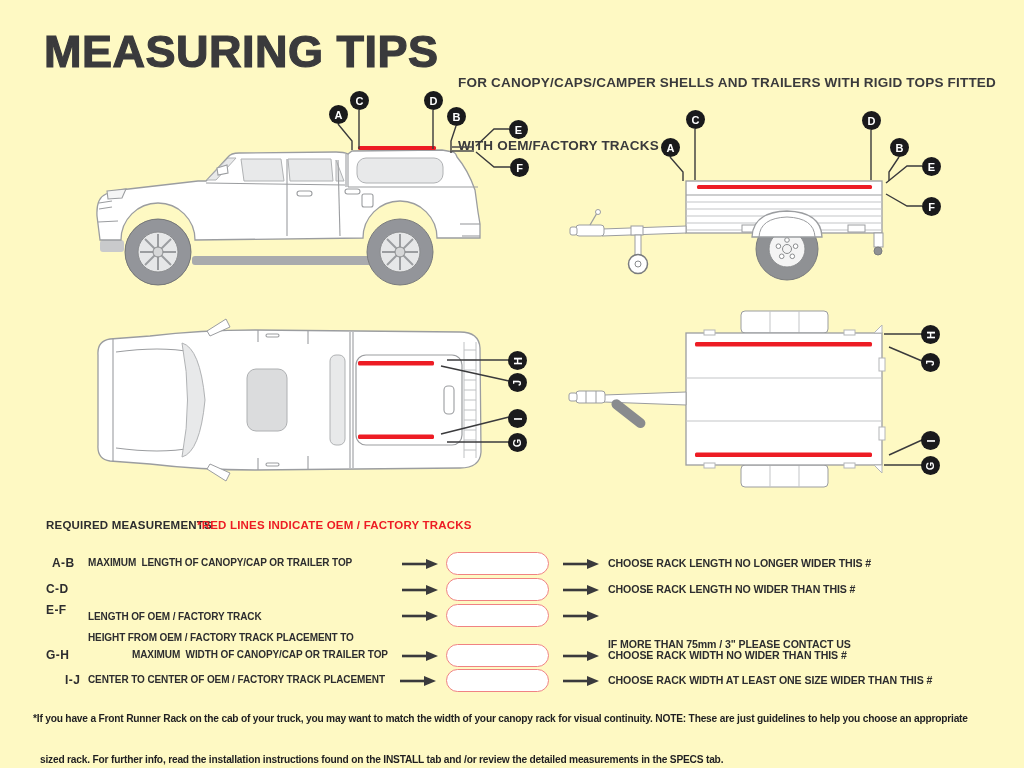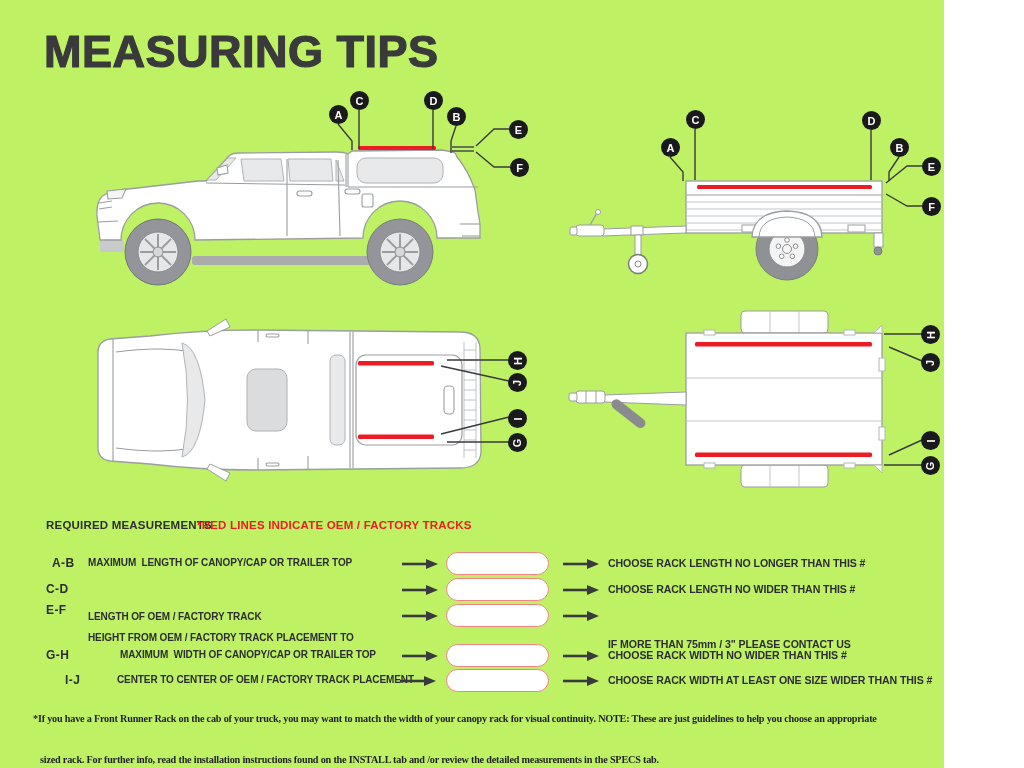--- a/index.html
+++ b/index.html
@@ -1,44 +1,46 @@
 <!DOCTYPE html>
 <html><head>
 <meta charset="utf-8">
 <style>
   html,body{margin:0;padding:0;background:#fff;}
-  #canvas{position:relative;width:944px;height:768px;background:#bef264;overflow:hidden;
+  #canvas{position:relative;width:1024px;height:768px;background:#fef9c3;overflow:hidden;
           font-family:"Liberation Sans",sans-serif;color:#2d2d2f;}
   .abs{position:absolute;}
   .title{font-weight:bold;font-size:45px;letter-spacing:.5px;color:#3a3a3c;
          -webkit-text-stroke:1.2px #3a3a3c;white-space:nowrap;}
   .subtitle{font-weight:bold;font-size:13.5px;line-height:21px;color:#3a3a3c;
             letter-spacing:.2px;white-space:pre;}
   .badge{position:absolute;width:19px;height:19px;border-radius:50%;background:#1a1a1c;
          color:#fff;display:flex;align-items:center;justify-content:center;
          font-size:11px;font-weight:bold;z-index:5;}
   .badge .rot{display:inline-block;transform:rotate(-90deg);}
   .mhead{font-size:11.5px;font-weight:bold;letter-spacing:.2px;white-space:pre;}
   .mnote{font-size:11.5px;font-weight:bold;letter-spacing:.2px;white-space:pre;color:#ED1C24;}
   .rowlabel{font-size:12px;font-weight:bold;letter-spacing:.4px;white-space:pre;}
   .rowdesc{font-size:10px;font-weight:bold;letter-spacing:-.1px;line-height:14px;white-space:pre;}
   .result{font-size:10.6px;font-weight:bold;letter-spacing:-.1px;line-height:17px;white-space:pre;}
   .pill{position:absolute;width:103px;height:23px;border:1.5px solid #F08383;border-radius:12px;
         background:#fff;box-sizing:border-box;}
   .footer-line{font-size:10.2px;font-weight:bold;letter-spacing:-.2px;line-height:13.5px;
-               color:#1f1f21;white-space:pre;font-family:Liberation Serif, serif;}
+               color:#1f1f21;white-space:pre;}
   svg{display:block;}
 </style>
 </head>
 <body>
 
 <div id="canvas">
 
   <div class="abs title" style="left:44px;top:26px;">MEASURING TIPS</div>
   <div class="abs subtitle" style="left:458px;top:30px;">
+    <div>FOR CANOPY/CAPS/CAMPER SHELLS AND TRAILERS WITH RIGID TOPS FITTED</div>
+    <div>WITH OEM/FACTORY TRACKS</div>
   </div>
 
   <svg class="abs" style="left:60px;top:88px;" width="480" height="210" viewBox="60 88 480 210">
 
     <rect x="192" y="256" width="180" height="9" rx="3" fill="#a9abad"></rect>
     <rect x="100" y="240" width="24" height="12" rx="3" fill="#c9cacc"></rect>
 
     <g>
       <circle cx="158" cy="252" r="33" fill="#93959"></circle>
       <circle cx="158" cy="252" r="33" fill="#93959a" stroke="#7a7c7e"></circle>
@@ -339,21 +341,21 @@
     <div class="abs rowdesc" style="left:88px;top:556px;">MAXIMUM  LENGTH OF CANOPY/CAP OR TRAILER TOP</div>
     <svg class="abs" style="left:402px;top:558px;" width="36" height="12">
         <line x1="0" y1="6" x2="25" y2="6" stroke="#3a3a3c" stroke-width="2.6"></line>
         <polygon points="24,1 36,6 24,11" fill="#3a3a3c"></polygon>
       </svg>
     <div class="pill" style="left:446px;top:552px;"></div>
     <svg class="abs" style="left:563px;top:558px;" width="36" height="12">
         <line x1="0" y1="6" x2="25" y2="6" stroke="#3a3a3c" stroke-width="2.6"></line>
         <polygon points="24,1 36,6 24,11" fill="#3a3a3c"></polygon>
       </svg>
-    <div class="abs result" style="left:608px;top:555px;">CHOOSE RACK LENGTH NO LONGER THAN THIS #</div>
+    <div class="abs result" style="left:608px;top:555px;">CHOOSE RACK LENGTH NO LONGER WIDER THIS #</div>
   </div>
 
   <div>
     <div class="abs rowlabel" style="left:46px;top:582px;">C-D</div>
     <div class="abs rowdesc" style="left:88px;top:582px;margin-top:28px;">LENGTH OF OEM / FACTORY TRACK</div>
     <svg class="abs" style="left:402px;top:584px;" width="36" height="12">
         <line x1="0" y1="6" x2="25" y2="6" stroke="#3a3a3c" stroke-width="2.6"></line>
         <polygon points="24,1 36,6 24,11" fill="#3a3a3c"></polygon>
       </svg>
     <div class="pill" style="left:446px;top:578px;"></div>
@@ -378,36 +380,36 @@
         <line x1="0" y1="6" x2="25" y2="6" stroke="#3a3a3c" stroke-width="2.6"></line>
         <polygon points="24,1 36,6 24,11" fill="#3a3a3c"></polygon>
       </svg>
     <div class="abs result" style="left:608px;top:602px;">
       <div>IF MORE THAN 75mm / 3" PLEASE CONTACT US</div>
     </div>
   </div>
 
   <div>
     <div class="abs rowlabel" style="left:46px;top:648px;">G-H</div>
-    <div class="abs rowdesc" style="left:80px;top:648px;padding-left:40px;">MAXIMUM  WIDTH OF CANOPY/CAP OR TRAILER TOP</div>
+    <div class="abs rowdesc" style="left:92px;top:648px;padding-left:40px;">MAXIMUM  WIDTH OF CANOPY/CAP OR TRAILER TOP</div>
     <svg class="abs" style="left:402px;top:650px;" width="36" height="12">
         <line x1="0" y1="6" x2="25" y2="6" stroke="#3a3a3c" stroke-width="2.6"></line>
         <polygon points="24,1 36,6 24,11" fill="#3a3a3c"></polygon>
       </svg>
     <div class="pill" style="left:446px;top:644px;"></div>
     <svg class="abs" style="left:563px;top:650px;" width="36" height="12">
         <line x1="0" y1="6" x2="25" y2="6" stroke="#3a3a3c" stroke-width="2.6"></line>
         <polygon points="24,1 36,6 24,11" fill="#3a3a3c"></polygon>
       </svg>
     <div class="abs result" style="left:608px;top:647px;">CHOOSE RACK WIDTH NO WIDER THAN THIS #</div>
   </div>
 
   <div>
     <div class="abs rowlabel" style="left:46px;top:673px;padding-left:19px;">I-J</div>
-    <div class="abs rowdesc" style="left:88px;top:673px;margin-left:29px;">CENTER TO CENTER OF OEM / FACTORY TRACK PLACEMENT</div>
+    <div class="abs rowdesc" style="left:88px;top:673px;">CENTER TO CENTER OF OEM / FACTORY TRACK PLACEMENT</div>
     <svg class="abs" style="left:400px;top:675px;" width="36" height="12">
         <line x1="0" y1="6" x2="25" y2="6" stroke="#3a3a3c" stroke-width="2.6"></line>
         <polygon points="24,1 36,6 24,11" fill="#3a3a3c"></polygon>
       </svg>
     <div class="pill" style="left:446px;top:669px;"></div>
     <svg class="abs" style="left:563px;top:675px;" width="36" height="12">
         <line x1="0" y1="6" x2="25" y2="6" stroke="#3a3a3c" stroke-width="2.6"></line>
         <polygon points="24,1 36,6 24,11" fill="#3a3a3c"></polygon>
       </svg>
     <div class="abs result" style="left:608px;top:672px;">CHOOSE RACK WIDTH AT LEAST ONE SIZE WIDER THAN THIS #</div>

